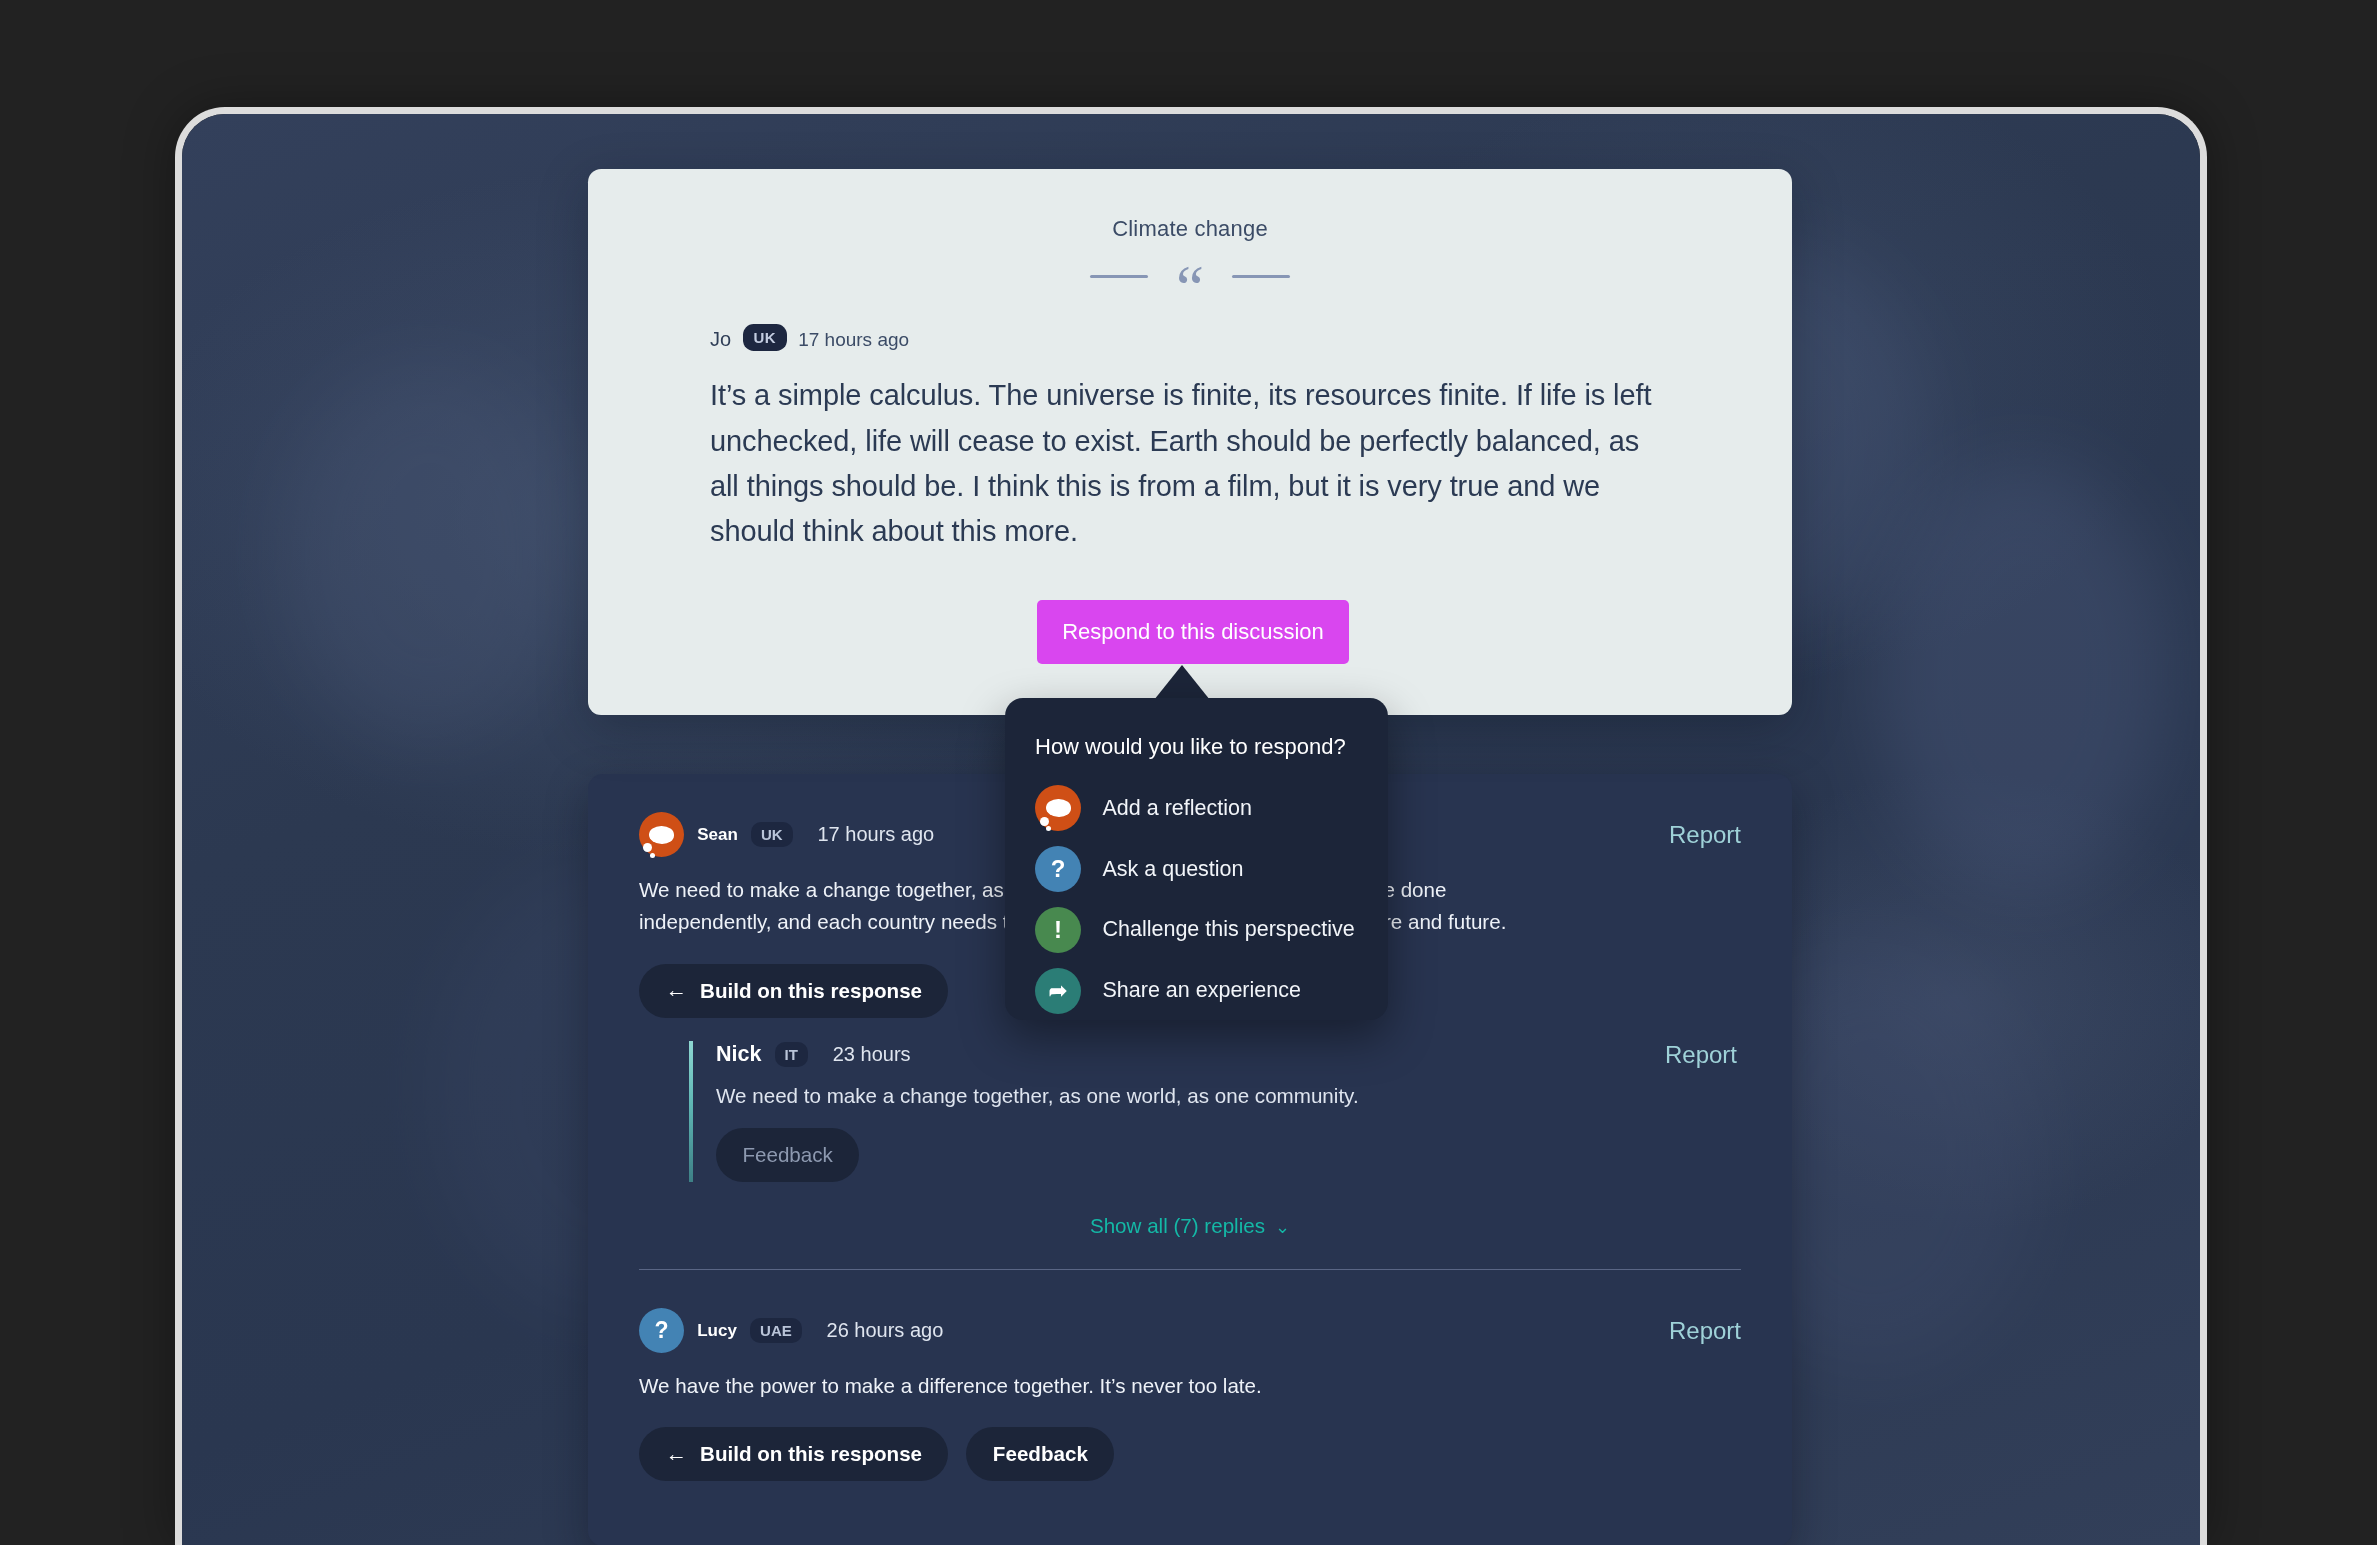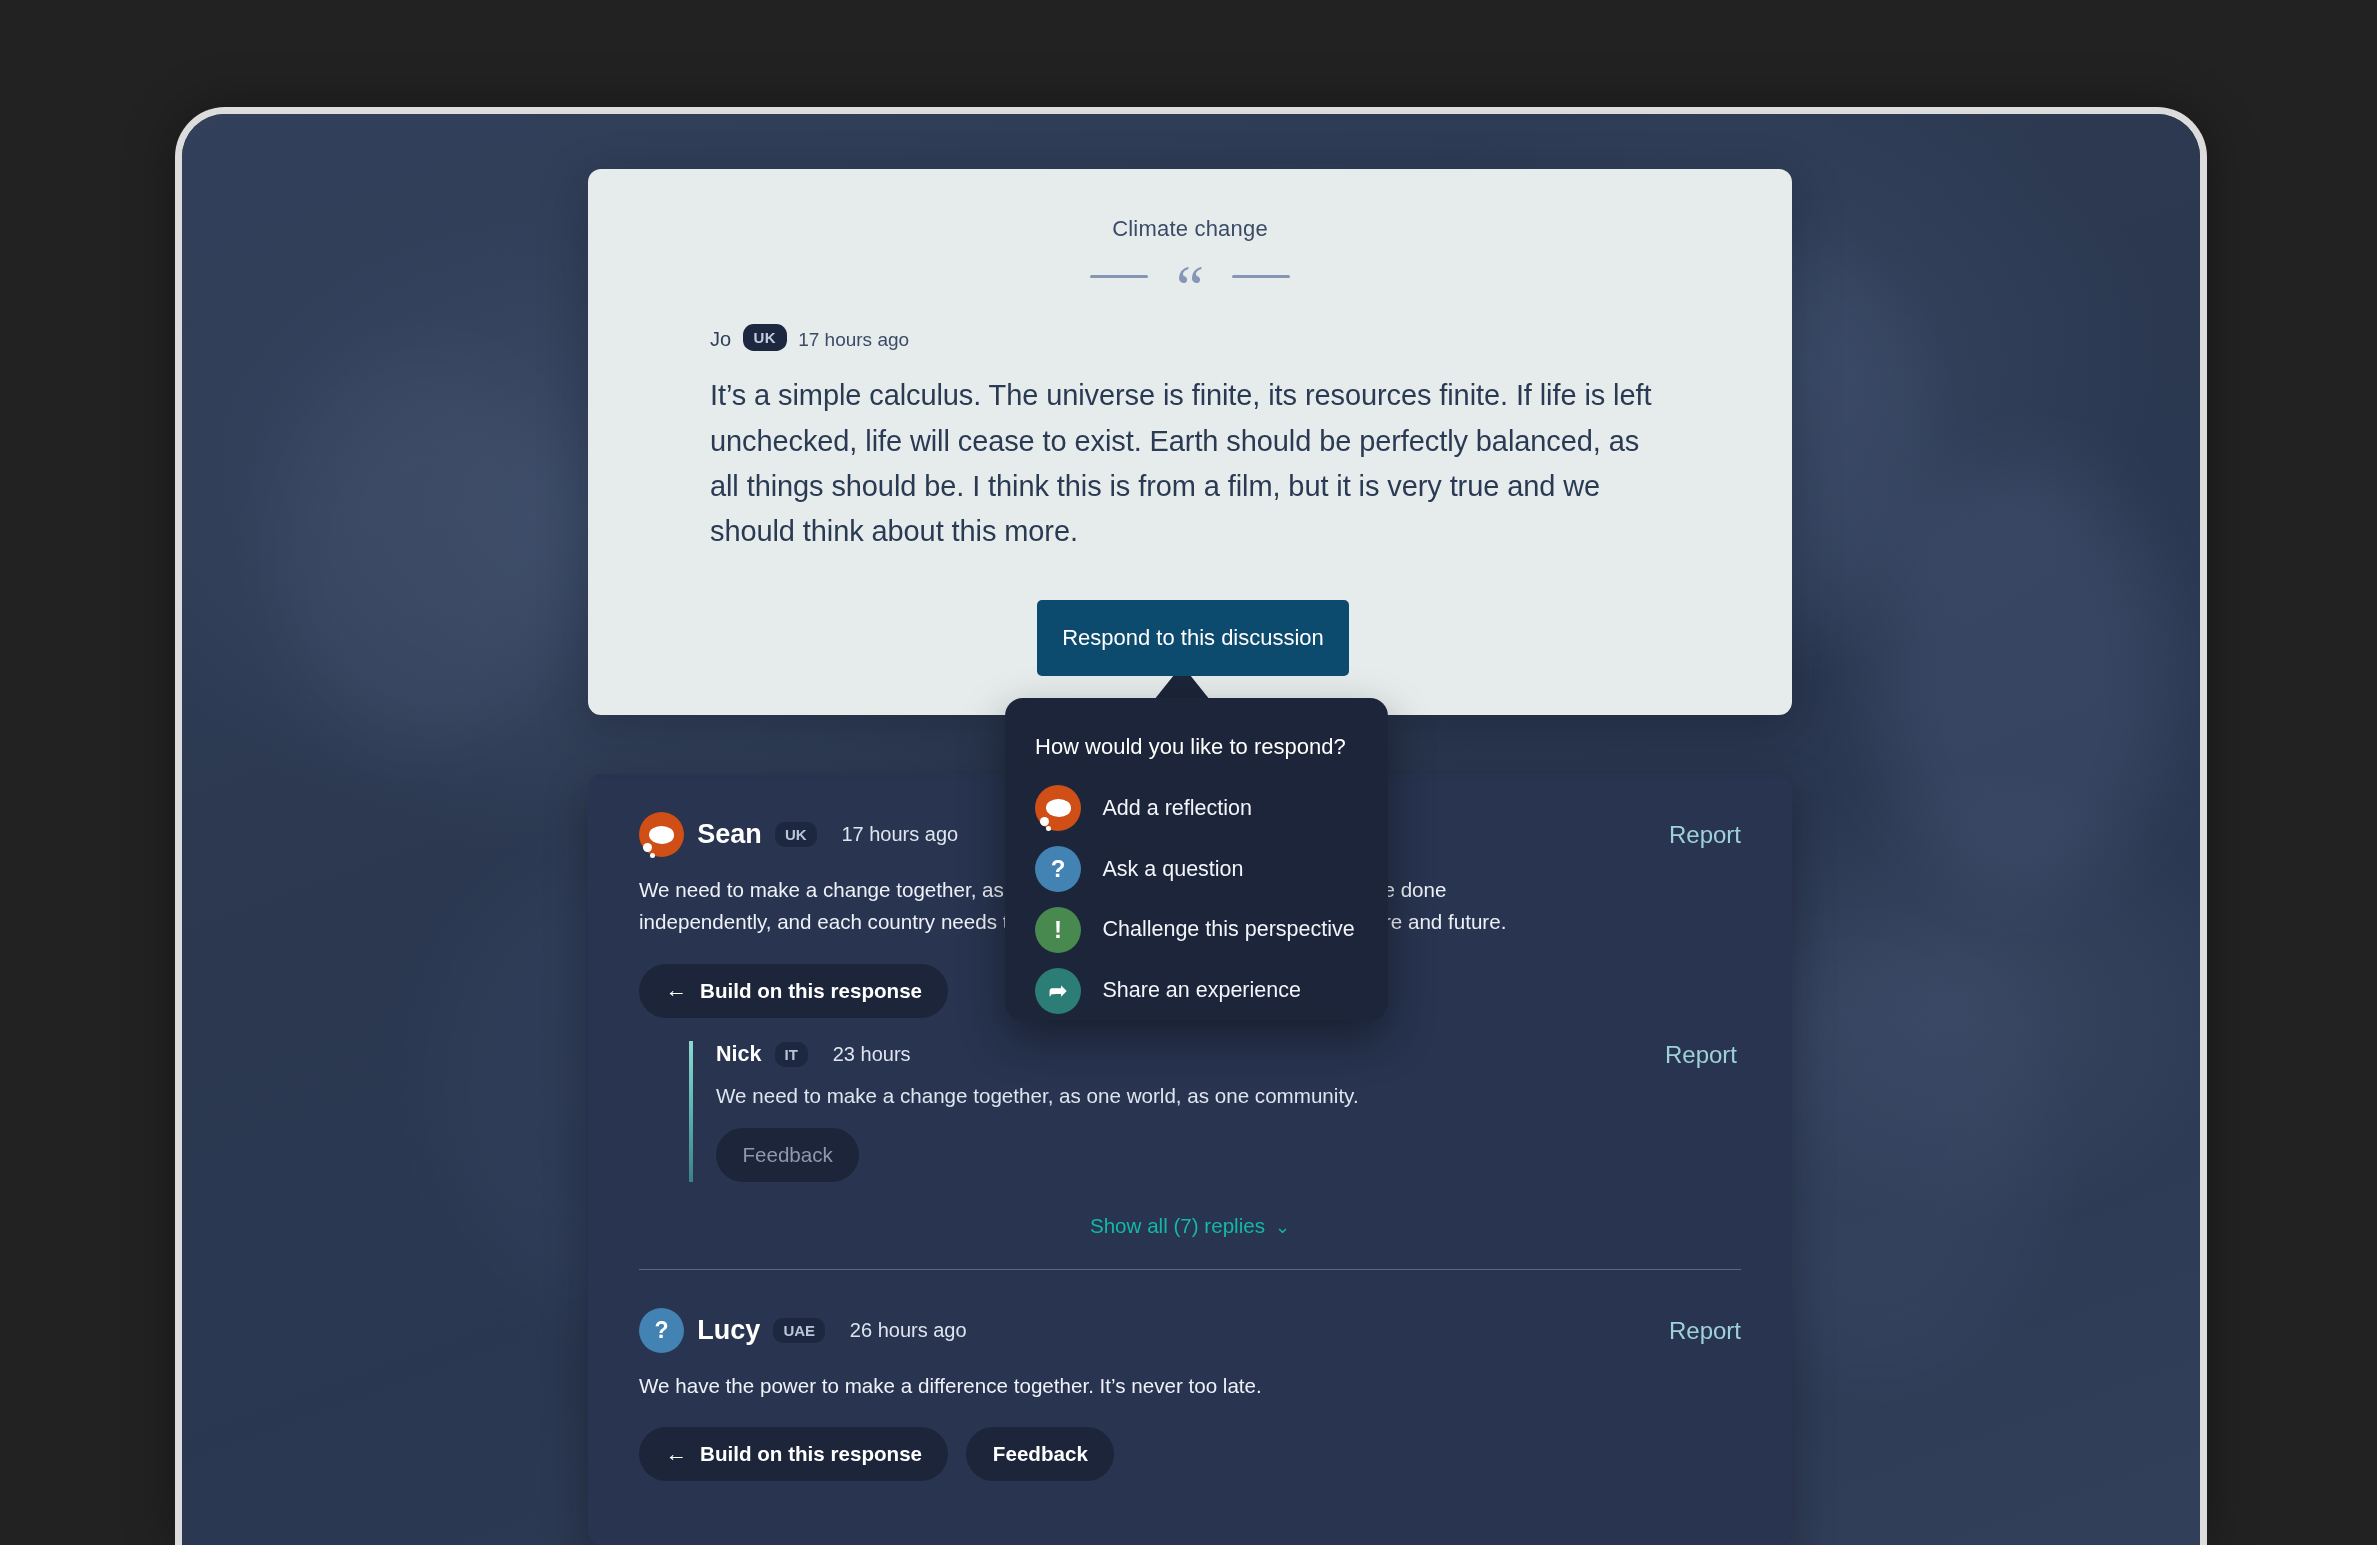--- a/index.html
+++ b/index.html
@@ -86,22 +86,22 @@
     margin: 22px 122px 0 122px;
     font-size: 29px; line-height: 1.56;
     color: #2b3a53;
     letter-spacing: -0.1px;
   }
 
   
   #respond-button {
     position: absolute;
     left: 1037px; top: 600px;
-    width: 312px; height: 76px;
-    background: #0c4a6e;
+    width: 312px; height: 64px;
+    background: #d946ef;
     color: #ffffff;
     border: none; border-radius: 5px;
     font-size: 22px;
     font-family: "Liberation Sans", sans-serif;
     cursor: pointer;
     z-index: 7;
   }
   #respond-popup {
     position: absolute;
     left: 1005px; top: 698px;
@@ -174,21 +174,21 @@
     display: flex; align-items: center;
     gap: 13.2px;
     padding-top: 38px;
   }
   .avatar {
     width: 45px; height: 45px; border-radius: 50%;
     display: flex; align-items: center; justify-content: center;
     color: #fff; font-size: 23px; font-weight: bold;
     flex: 0 0 auto;
   }
-  .resp-name { color: #ffffff; font-size: 27px; font-weight: bold; }
+  .resp-name { color: #ffffff; font-size: 17px; font-weight: bold; }
   .resp-flag {
     background: #1d2740; color: #b9c4d8;
     font-size: 15px; font-weight: bold;
     padding: 4.1px 10px; border-radius: 10px;
   }
   .resp-time { color: #dfe5ef; font-size: 20px; margin-left: 11.6px; }
   .report-link {
     margin-left: auto;
     color: #9fd2d8; font-size: 24px;
     cursor: pointer;

